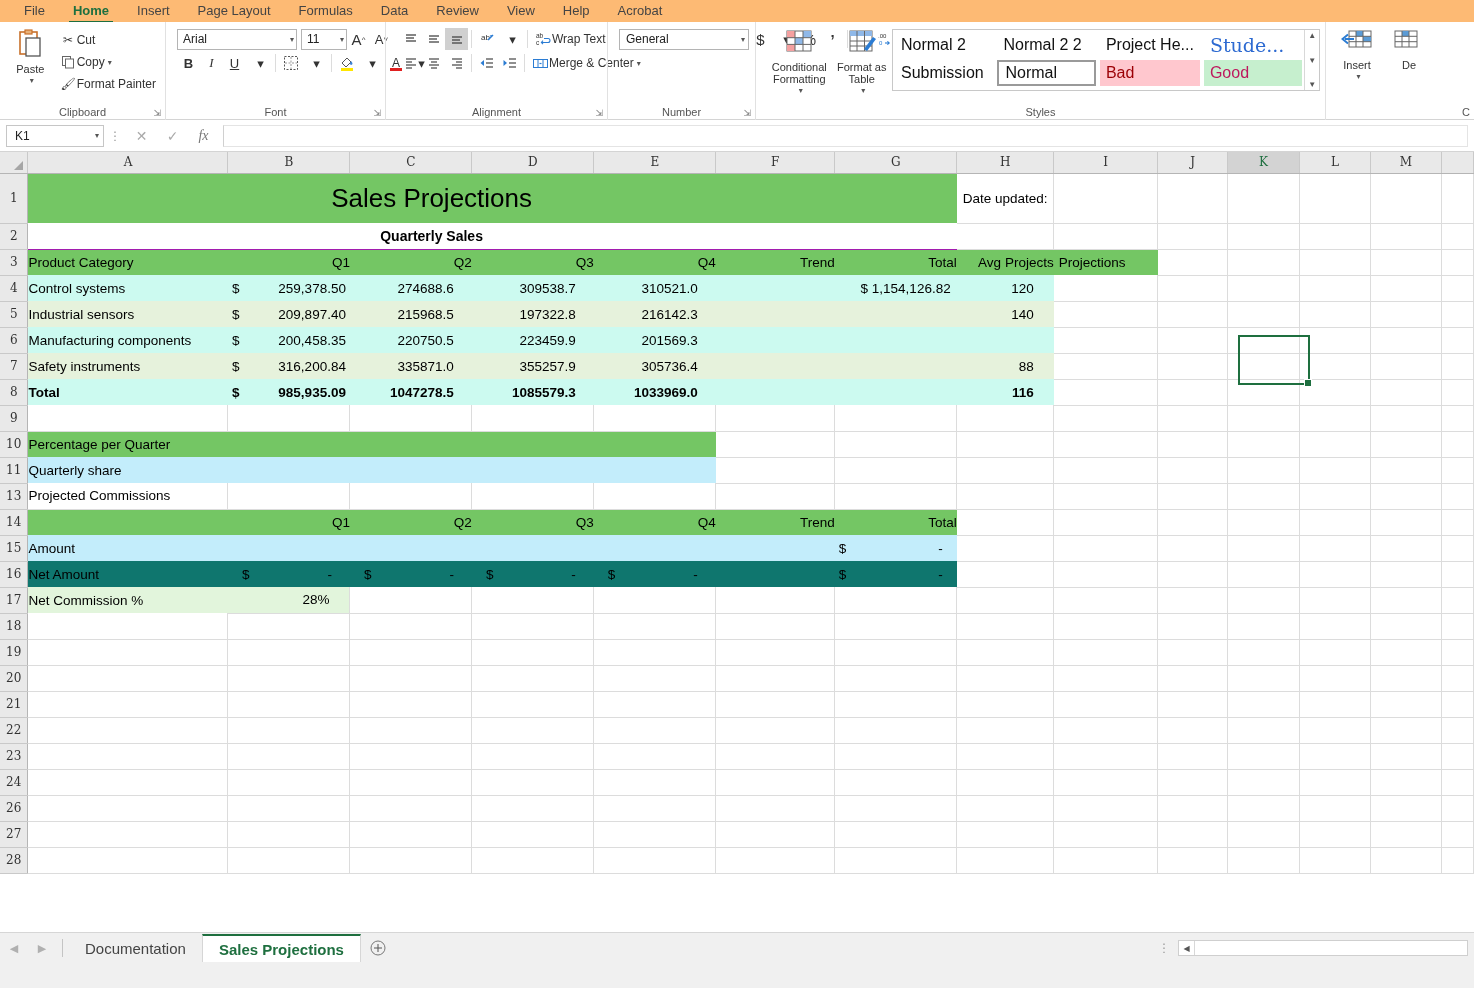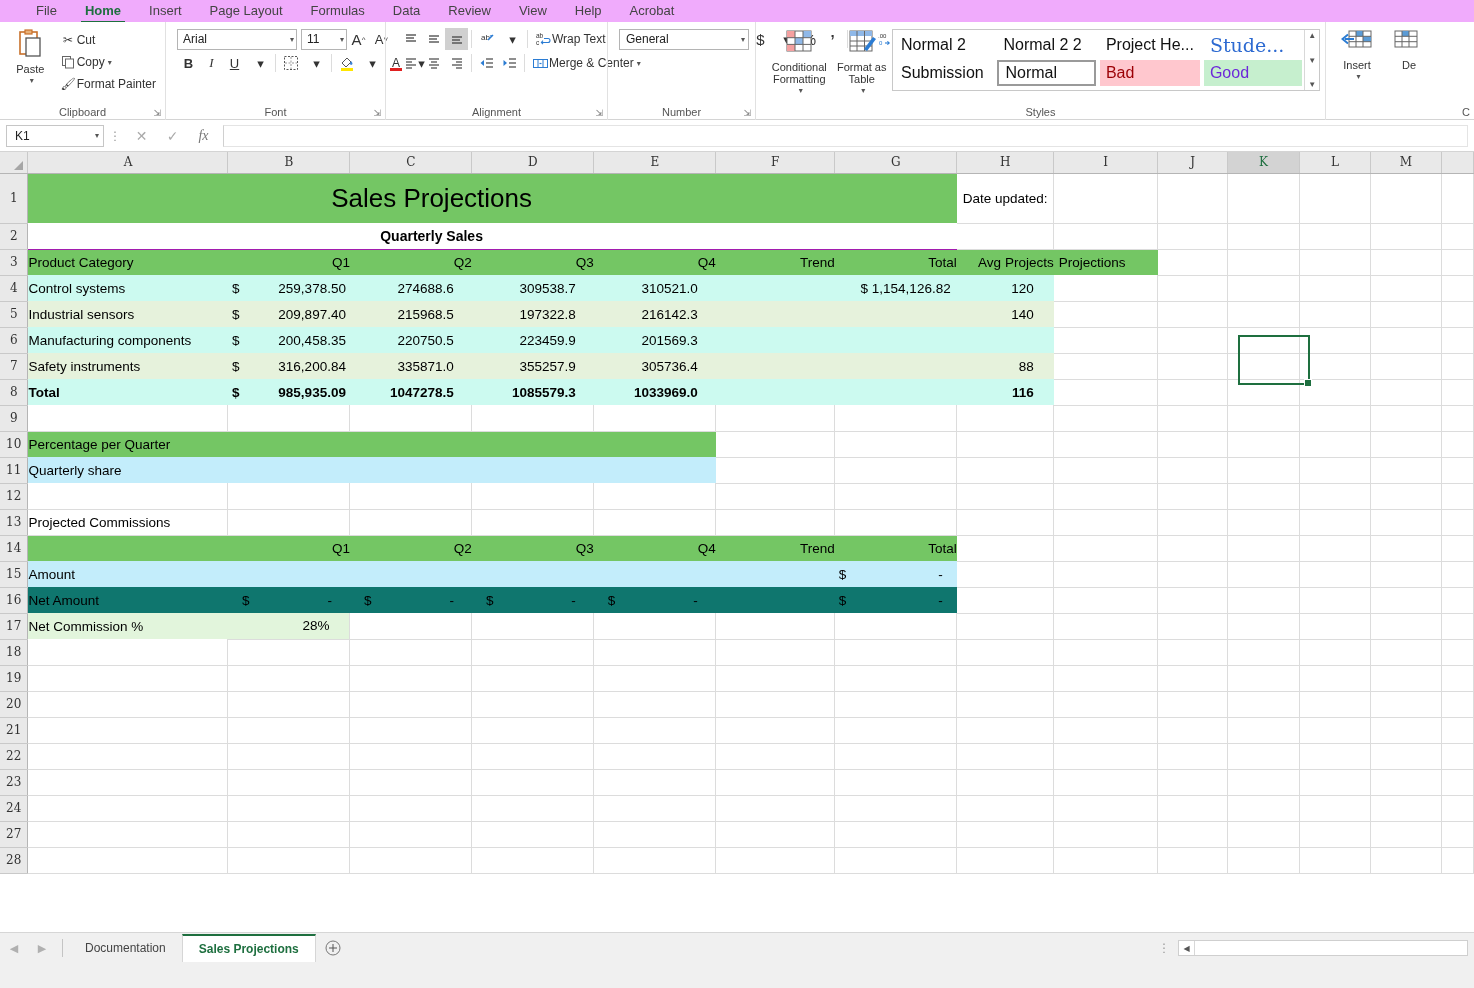--- a/index.html
+++ b/index.html
@@ -6,22 +6,22 @@
   html, body {
     width: 1474px; height: 988px;
     font-family: "Liberation Sans", sans-serif;
     background: #ffffff;
     overflow: hidden;
   }
   body { position: relative; }
 
   
   #ribbon-tabs {
-    height: 22px; background: #f0abfc;
-    display: flex; align-items: center; padding-left: 22px;
+    height: 22px; background: #fdba74;
+    display: flex; align-items: center; padding-left: 10px;
     font-size: 13px; color: #444; position: relative;
   }
   .rtab { padding: 0 14px; line-height: 22px; height: 22px; cursor: default; white-space: nowrap; }
   .rtab.active { color: #1e6f3f; font-weight: bold; position: relative; }
   .rtab.active::after {
     content: ""; position: absolute; left: 10px; right: 10px; bottom: -1px;
     height: 2px; background: #1e6f3f;
   }
 
   
@@ -76,21 +76,21 @@
     border: 1px solid #c8c8c8; background: #fff; height: 62px; width: 428px;
     display: flex; position: relative; margin-top: 2px;
   }
   .stylecol { width: 105px; padding: 2px; display: flex; flex-direction: column; gap: 2px; }
   .stylecell {
     height: 26px; display: flex; align-items: center; padding: 0 6px;
     font-size: 16px; color: #111; white-space: nowrap; overflow: hidden;
   }
   .stylecell.sel { border: 2px solid #9a9a9a; }
   .stylecell.bad { background: #ffc7ce; color: #9c0006; }
-  .stylecell.good { background: #c6efce; color: #6d28d9; }
+  .stylecell.good { background: #c6efce; color: #be185d; }
   .stylecell.student { color: #2d6ad1; font-size: 19px; font-family: "DejaVu Serif", serif; }
   .galscroll {
     width: 15px; border-left: 1px solid #d8d8d8; display: flex; flex-direction: column;
     justify-content: space-between; align-items: center; padding: 1px 0; font-size: 8px; color: #555;
   }
   .galscroll div { line-height: 9px; }
 
   
   #formula-bar {
     height: 32px; background: #fff; display: flex; align-items: center;
@@ -172,21 +172,21 @@
 
   
   #sheetbar {
     position: absolute; bottom: 26px; left: 0; width: 1474px; height: 30px;
     background: #f0f0f0; display: flex; align-items: flex-end; border-top: 1px solid #d6d6d6;
   }
   .navbtn { width: 28px; height: 28px; display: flex; align-items: center; justify-content: center; font-size: 11px; color: #b0b0b0; }
   .tabdiv { width: 1px; height: 18px; background: #c4c4c4; margin: 0 6px 5px 6px; }
   .stab {
     height: 28px; display: flex; align-items: center; padding: 0 16px;
-    font-size: 12px; color: #444; background: transparent;
+    font-size: 15px; color: #444; background: transparent;
   }
   .stab.active {
     background: #ffffff; color: #1e6f3f; font-weight: bold;
     border-top: 2px solid #1e6f3f; border-left: 1px solid #d6d6d6; border-right: 1px solid #d6d6d6;
   }
   #addsheet { width: 34px; height: 28px; display: flex; align-items: center; justify-content: center; font-size: 17px; color: #666; }
   #hscroll-area { margin-left: auto; display: flex; align-items: center; height: 28px; padding-right: 6px; }
   #hs-dots { color: #999; font-size: 12px; padding: 0 8px; }
   #hscroll {
     width: 290px; height: 16px; background: #fff; border: 1px solid #cfcfcf;
@@ -801,37 +801,20 @@
       <td class="cell"></td>
           <td class="cell"></td>
       <td class="cell"></td>
           <td class="cell"></td>
       <td class="cell"></td>
           <td class="cell"></td>
       <td class="cell"></td>
           <td class="cell"></td>
     </tr>
 
-    <tr style="height:26px">
-      <th class="rowhead">12</th>
-      <td class="cell"></td>
-          <td class="cell"></td>
-      <td class="cell"></td>
-          <td class="cell"></td>
-      <td class="cell"></td>
-          <td class="cell"></td>
-      <td class="cell"></td>
-          <td class="cell"></td>
-      <td class="cell"></td>
-          <td class="cell"></td>
-      <td class="cell"></td>
-          <td class="cell"></td>
-      <td class="cell"></td>
-          <td class="cell"></td>
-    </tr>
 
     <tr style="height:26px">
       <th class="rowhead">13</th>
       <td class="cell l">Projected Commissions</td>
       <td class="cell"></td>
       <td class="cell"></td>
           <td class="cell"></td>
       <td class="cell"></td>
           <td class="cell"></td>
       <td class="cell"></td>
@@ -1059,20 +1042,37 @@
           <td class="cell"></td>
           <td class="cell"></td>
           <td class="cell"></td>
           <td class="cell"></td>
           <td class="cell"></td>
           <td class="cell"></td>
           <td class="cell"></td>
           <td class="cell"></td>
         </tr>
     <tr style="height:26px">
+          <th class="rowhead">26</th>
+          <td class="cell"></td>
+          <td class="cell"></td>
+          <td class="cell"></td>
+          <td class="cell"></td>
+          <td class="cell"></td>
+          <td class="cell"></td>
+          <td class="cell"></td>
+          <td class="cell"></td>
+          <td class="cell"></td>
+          <td class="cell"></td>
+          <td class="cell"></td>
+          <td class="cell"></td>
+          <td class="cell"></td>
+          <td class="cell"></td>
+        </tr>
+    <tr style="height:26px">
           <th class="rowhead">27</th>
           <td class="cell"></td>
           <td class="cell"></td>
           <td class="cell"></td>
           <td class="cell"></td>
           <td class="cell"></td>
           <td class="cell"></td>
           <td class="cell"></td>
           <td class="cell"></td>
           <td class="cell"></td>

